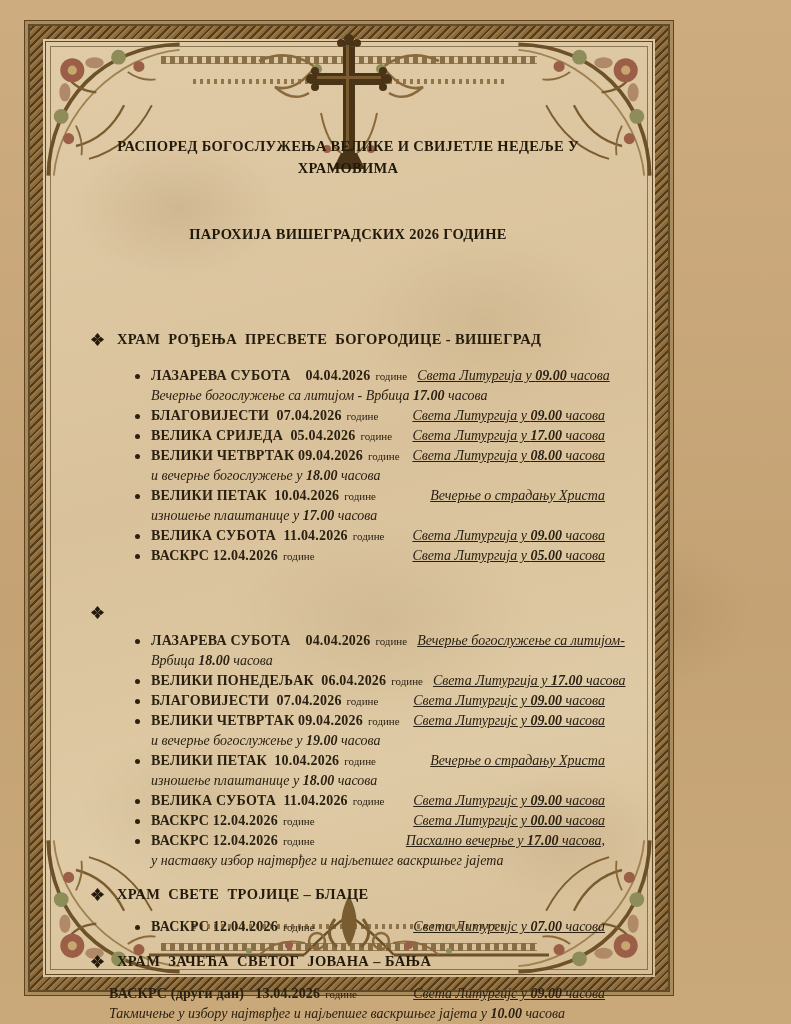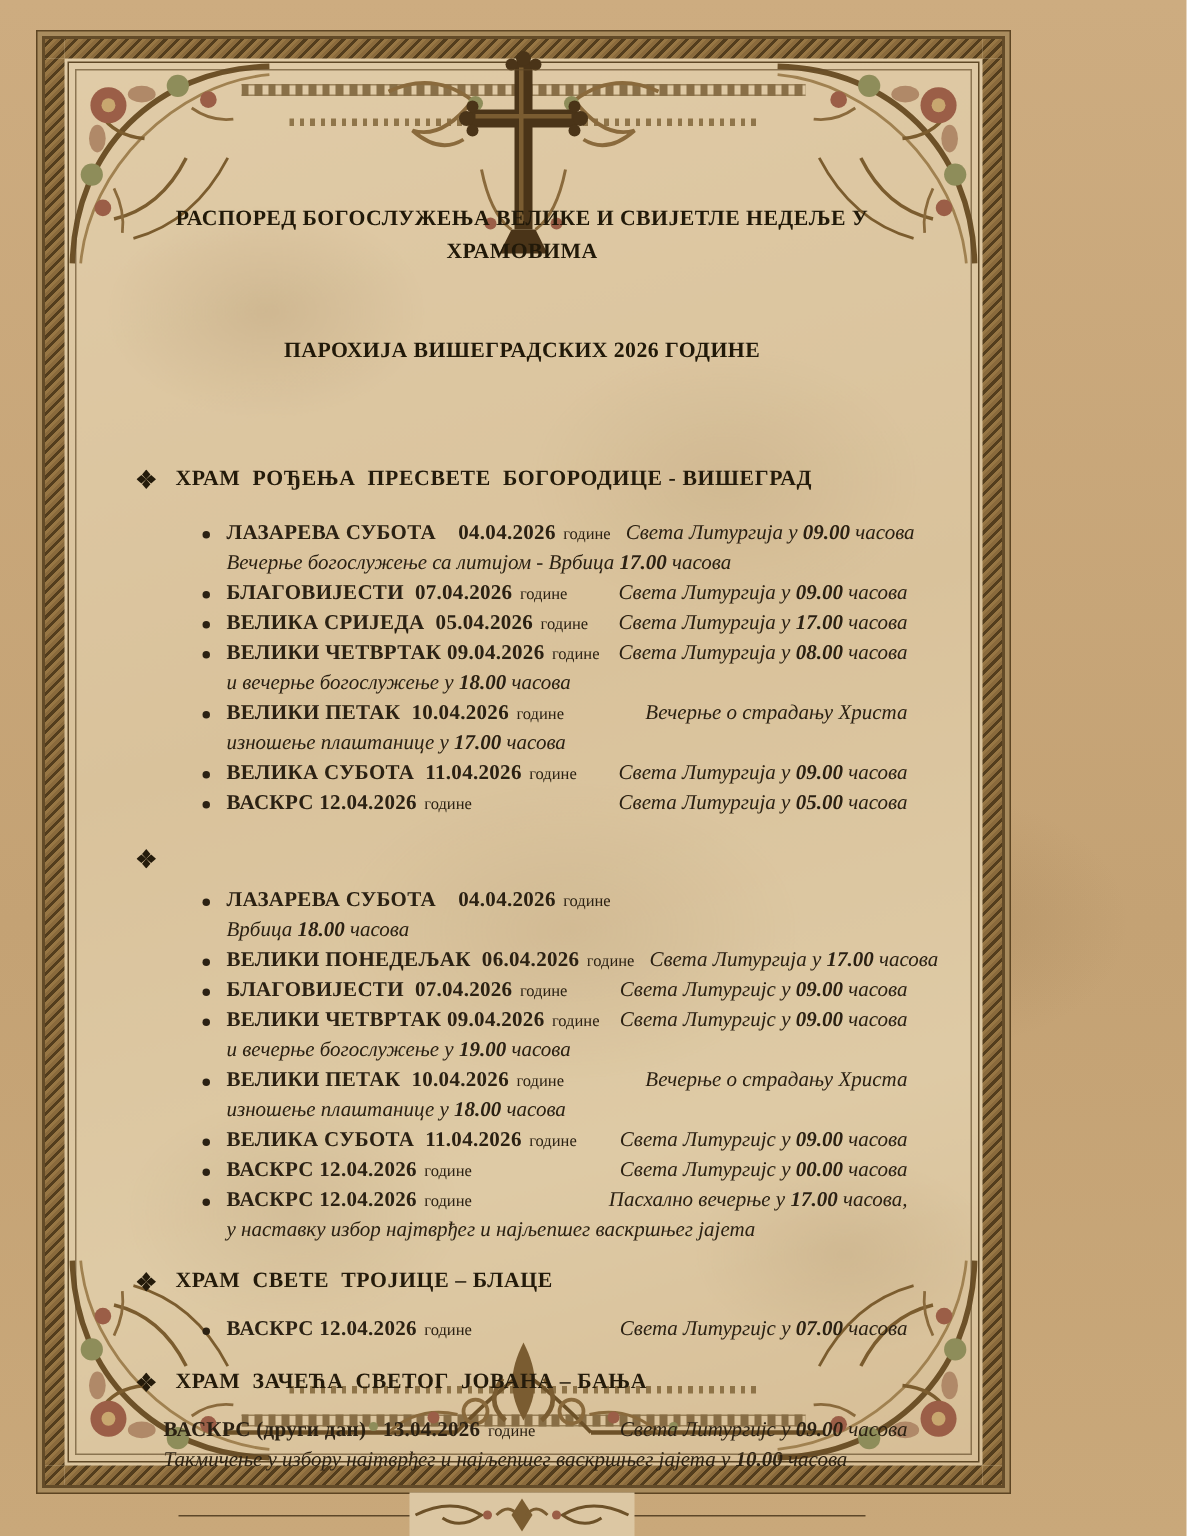--- a/index.html
+++ b/index.html
@@ -40,36 +40,36 @@
   .corner{position:absolute;width:148px;height:148px;pointer-events:none;}
   .corner.tl{top:-4px;left:-4px;}
   .corner.tr{top:-4px;right:-4px;transform:scaleX(-1);}
   .corner.bl{bottom:-4px;left:-4px;transform:scaleY(-1);}
   .corner.br{bottom:-4px;right:-4px;transform:scale(-1,-1);}
   .cross-wrap{position:absolute;top:-12px;left:50%;transform:translateX(-50%);width:240px;height:160px;pointer-events:none;}
   .bottom-orn{position:absolute;bottom:2px;left:50%;transform:translateX(-50%);width:420px;height:86px;pointer-events:none;}
   
   .content{position:absolute;left:48px;right:50px;top:0;bottom:0;color:#2b2113;}
   .title{margin-top:52px;text-align:center;font-weight:bold;font-size:14.5px;line-height:22px;letter-spacing:.3px;color:#211909;white-space:pre-wrap;}
-  .section{margin-top:20px;}
+  .section{margin-top:40px;}
   .section.s3{margin-top:13px;}
   .section.s4{margin-top:14px;}
   .sec-heading{display:flex;align-items:center;gap:13px;font-weight:bold;font-size:14.5px;line-height:20px;letter-spacing:.4px;color:#241b0b;white-space:pre-wrap;}
   .marker{flex:0 0 13px;width:13px;height:13px;}
   .rows{margin-top:17px;}
   .section.s2 .rows{margin-top:12px;}
   .section.s3 .rows,.section.s4 .rows{margin-top:13px;}
   .row{position:relative;line-height:20px;font-size:14px;}
   .row.bulleted{padding-left:60px;}
   .row.plain{padding-left:18px;}
   .bullet-dot{position:absolute;left:44px;top:8px;width:5px;height:5px;border-radius:50%;background:#2b2113;}
   .row-main{display:flex;align-items:baseline;}
   .event{font-weight:bold;white-space:pre;letter-spacing:.2px;}
   .suffix{margin-left:5px;font-size:11px;white-space:pre;text-align:right;}
-  .service{flex:1;text-align:right;font-style:italic;white-space:pre;padding-left:10px;}
+  .service{flex:1;text-align:right;font-style:italic;white-space:pre;padding-left:10px;text-decoration:underline;}
   .row-extra{text-align:left;font-style:italic;white-space:pre;}
   .service b,.row-extra b{font-style:italic;}
   .closing-divider{margin-top:17px;position:relative;height:18px;}
   .closing-divider .line{position:absolute;top:9px;left:28px;right:28px;border-top:1px solid #5d4729;}
   .divider-orn{position:absolute;top:-6px;left:50%;transform:translateX(-50%);width:150px;height:30px;background:linear-gradient(#dcc7a3,#dcc7a3);}
   .footer-sig{margin-top:8px;text-align:center;font-weight:bold;font-size:15.5px;letter-spacing:1.2px;color:#211909;}
 </style>
 </head>
 <body>
 
@@ -278,20 +278,21 @@
                   <path d="M0 7 L3.5 4 L7 7 L3.5 10 Z"></path>
                   <path d="M14 7 L10.5 4 L7 7 L10.5 10 Z"></path>
                 </g>
               </svg></div>
             <div class="rows">
               <div class="row bulleted">
                 <div class="row-main">
                   <span class="bullet-dot"></span>
                   <span class="event">ЛАЗАРЕВА СУБОТА    04.04.2026</span>
                   <span class="suffix">године</span>
+                  <span class="service">Вечерње богослужење са литијом-</span>
                 </div>
                 <div class="row-extra">Врбица <b>18.00</b> часова        </div>
               </div>
               <div class="row bulleted">
                 <div class="row-main">
                   <span class="bullet-dot"></span>
                   <span class="event">ВЕЛИКИ ПОНЕДЕЉАК  06.04.2026</span>
                   <span class="suffix">године</span>
                   <span class="service">Света Литургија у <b>17.00</b> часова</span>
                 </div>

